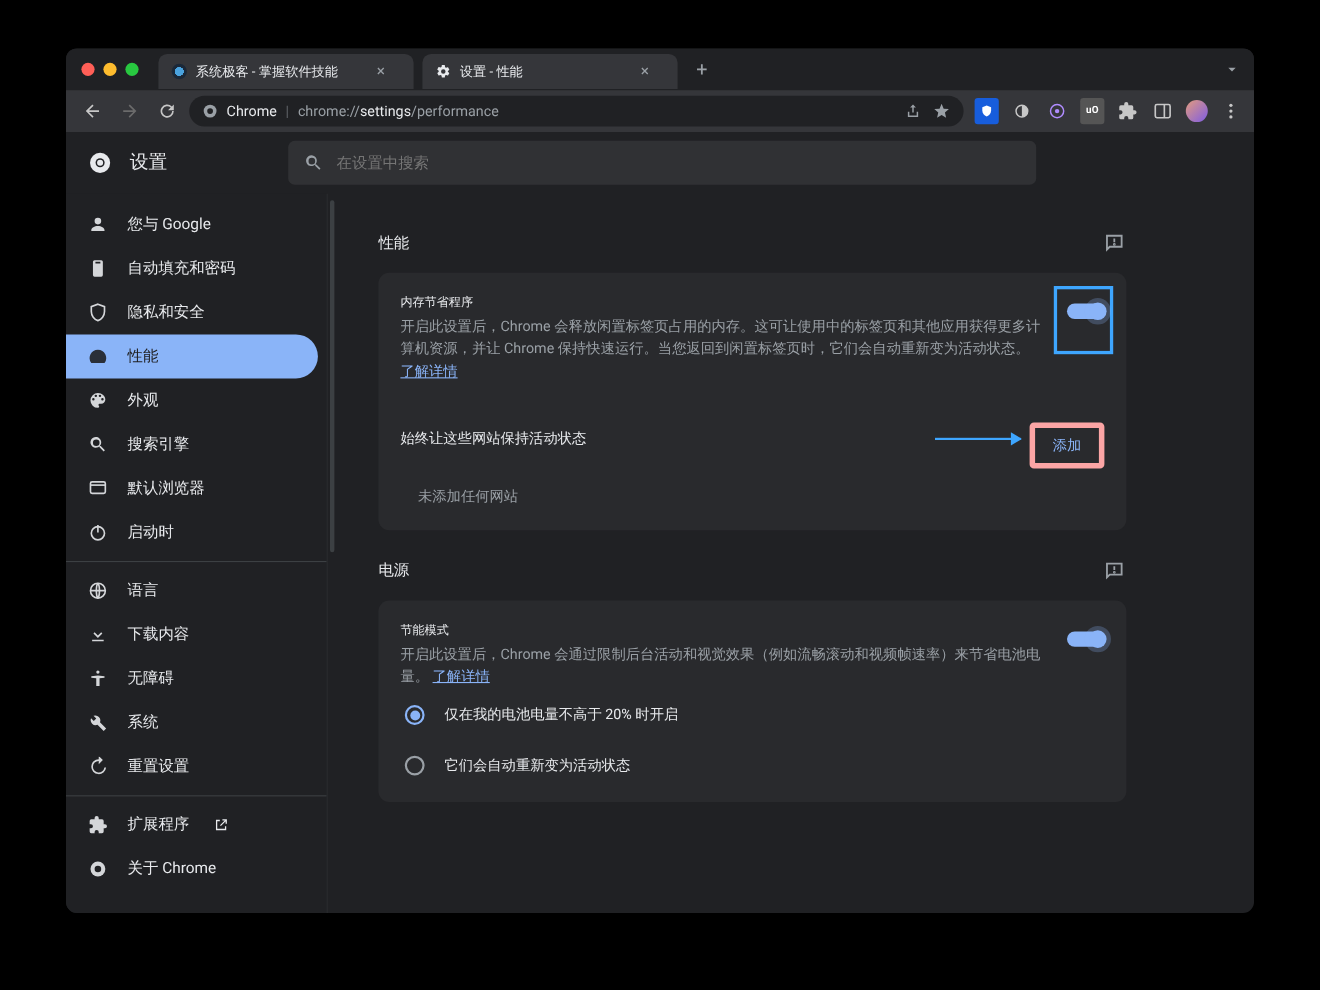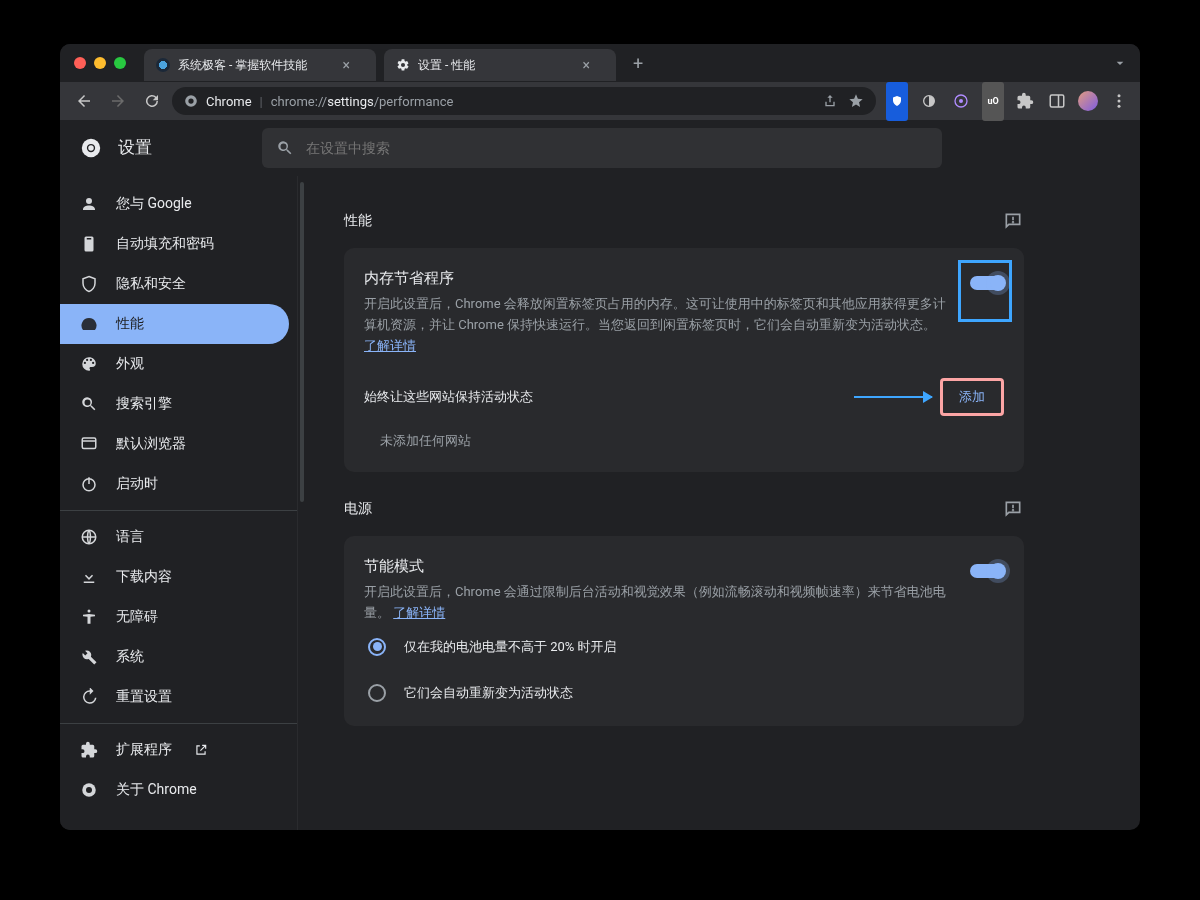--- a/index.html
+++ b/index.html
@@ -58,21 +58,21 @@
     gap: 6px;
   }
   .tbtn { width:28px; height:28px; border-radius:50%; display:flex; align-items:center; justify-content:center; color:#c7c7c7; }
   .tbtn.dis { color:#6b6b6b; }
   .omnibox {
     flex:1; height:28px; background:#202124; border-radius:20px;
     display:flex; align-items:center; padding:0 12px; gap:8px; color:#9aa0a6; font-size:13px;
   }
   .omni-actions { margin-left:auto; display:flex; gap:10px; align-items:center; }
   .ext-icons { display:flex; gap:10px; align-items:center; margin-left:4px; }
-  .ext { width:22px; height:39px; display:flex; align-items:center; justify-content:center; color:#c7c7c7; }
+  .ext { width:22px; height:24px; display:flex; align-items:center; justify-content:center; color:#c7c7c7; }
   .avatar { width:20px; height:20px; border-radius:50%; background: linear-gradient(135deg,#e39b7e,#7e5ce3); }
   .app-header {
     height: 56px; display:flex; align-items:center; padding:0 20px; gap:25px;
     border-bottom: 1px solid rgba(255,255,255,0);
   }
   .logo-title { display:flex; align-items:center; gap:16px; }
   .chrome-logo { width:22px; height:22px; }
   .settings-title { font-size:17px; color:#e8eaed; }
   .searchbox {
     flex:1; max-width:680px; height:40px; background:#303134; border-radius:6px;
@@ -100,21 +100,21 @@
   .main-inner { max-width:680px; margin:0; }
   .section-head { display:flex; align-items:center; justify-content:space-between; margin:10px 0 16px; }
   .section-head h2 { font-size:14px; font-weight:400; color:#e8eaed; }
   .feedback { width:22px; height:22px; color:#9aa0a6; display:flex; align-items:center; justify-content:center; }
   .card {
     background:#292a2d; border-radius:10px; padding:18px 20px 10px 20px; margin-bottom:26px;
     position:relative;
   }
   .row { display:flex; align-items:flex-start; gap:20px; }
   .row .text { flex:1; color:#9aa0a6; font-size:13px; line-height:1.6; }
-  .row .text .lead { color:#e8eaed; font-size:15px; display:block; margin-bottom:4px; }
+  .row .text .lead { color:#e8eaed; font-size:11px; display:block; margin-bottom:4px; }
   .link { color:#8ab4f8; text-decoration:underline; cursor:pointer; }
   .toggle {
     width:34px; height:14px; background:#8ab4f8; border-radius:9px; position:relative; flex:0 0 34px; margin-top:10px;
   }
   .toggle .knob {
     width:16px; height:16px; border-radius:50%; background:#8ab4f8;
     box-shadow:0 0 0 4px rgba(138,180,248,0.25);
     position:absolute; right:-2px; top:-1px;
   }
   .highlight-box {
@@ -123,22 +123,22 @@
   .subhead { display:flex; align-items:center; justify-content:space-between; margin-top:22px; }
   .subhead .label { color:#e8eaed; font-size:13px; }
   .arrow-callout {
     width:78px; height:2px; background:#3ea6ff; position:relative; margin-right:8px;
   }
   .arrow-callout::after {
     content:''; position:absolute; right:-1px; top:-5px;
     border-left:10px solid #3ea6ff; border-top:6px solid transparent; border-bottom:6px solid transparent;
   }
   .add-btn {
-    border:3px solid #fca5a5; background:transparent; color:#8ab4f8; font-size:13px;
-    padding:7px 16px; border-radius:4px; cursor:pointer;
+    border:5px solid #fca5a5; background:transparent; color:#8ab4f8; font-size:13px;
+    padding:7px 16px; border-radius:4px; cursor:pointer;margin-top:12px;
   }
   .empty { color:#9aa0a6; font-size:13px; padding:16px 16px 12px; }
   .radio-row { display:flex; align-items:center; gap:18px; padding:14px 4px; color:#e8eaed; font-size:13px; }
   .radio { width:18px; height:18px; border-radius:50%; border:2px solid #8ab4f8; display:flex; align-items:center; justify-content:center; }
   .radio.checked::after { content:''; width:9px; height:9px; border-radius:50%; background:#8ab4f8; }
   .radio.unchecked { border-color:#9aa0a6; }
   .sidebar-wrapper { display:flex; height:100%; }
   svg { display:block; }
 </style>
 </head>

